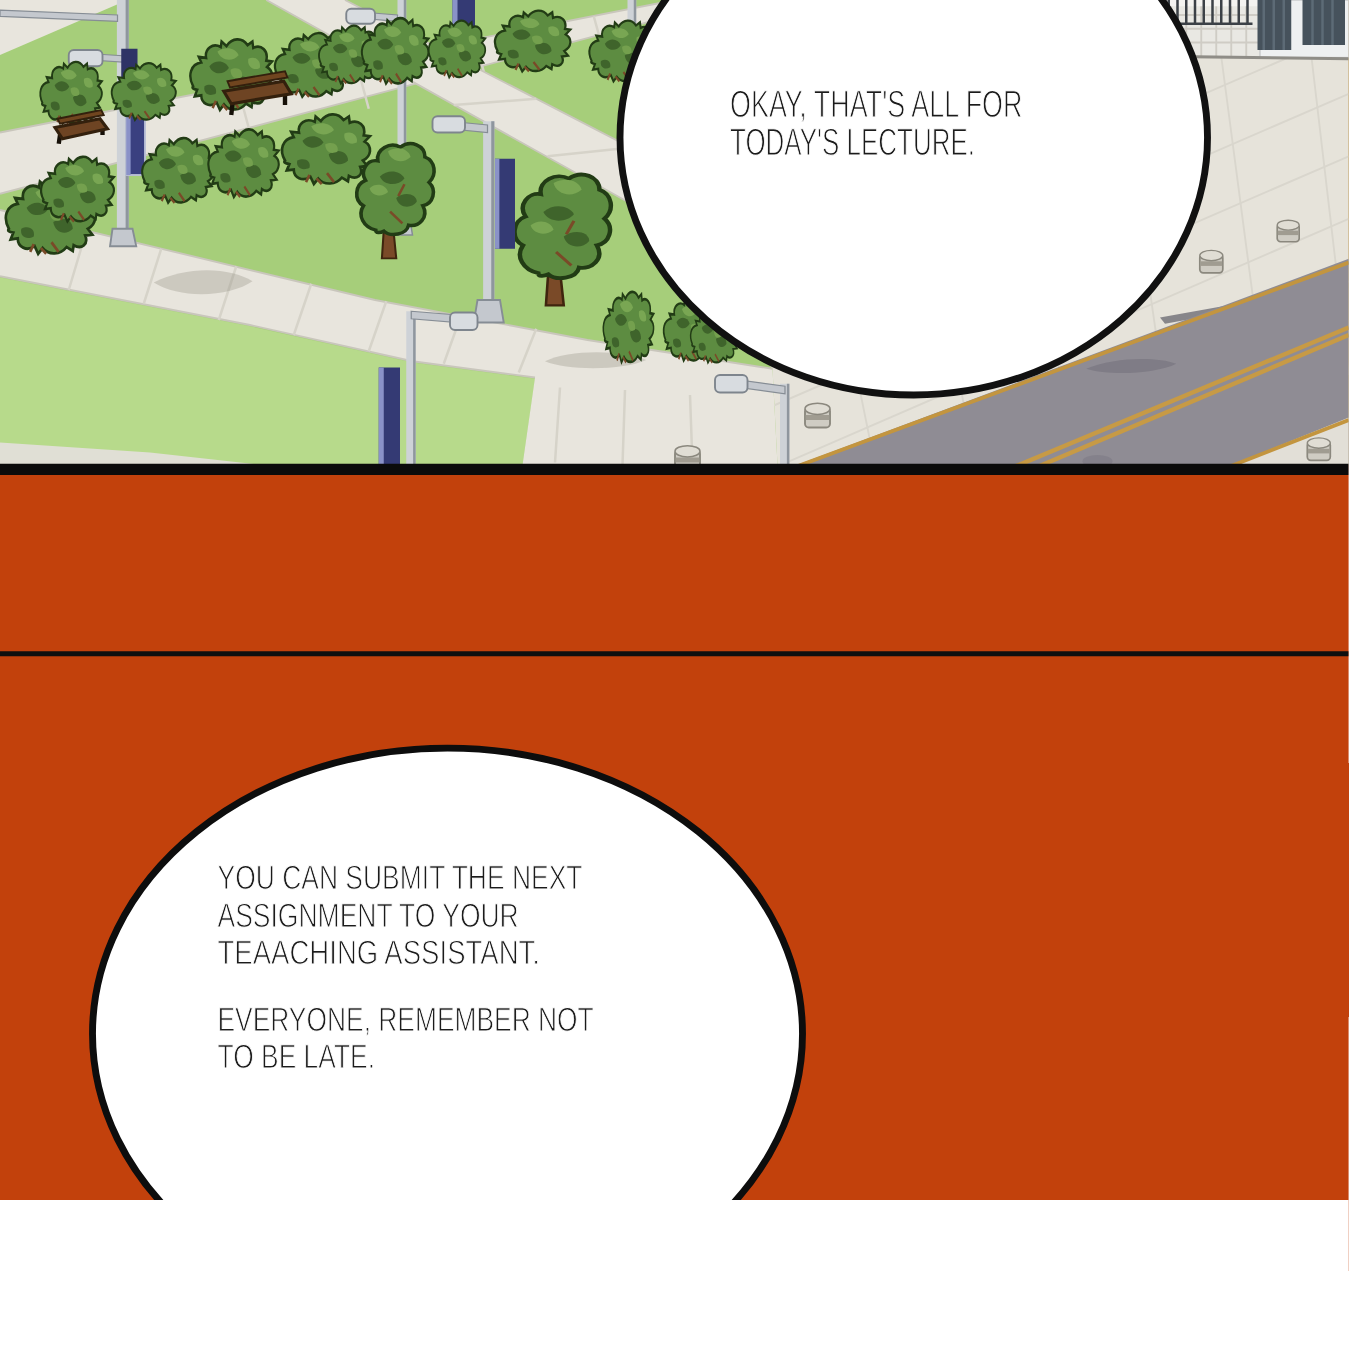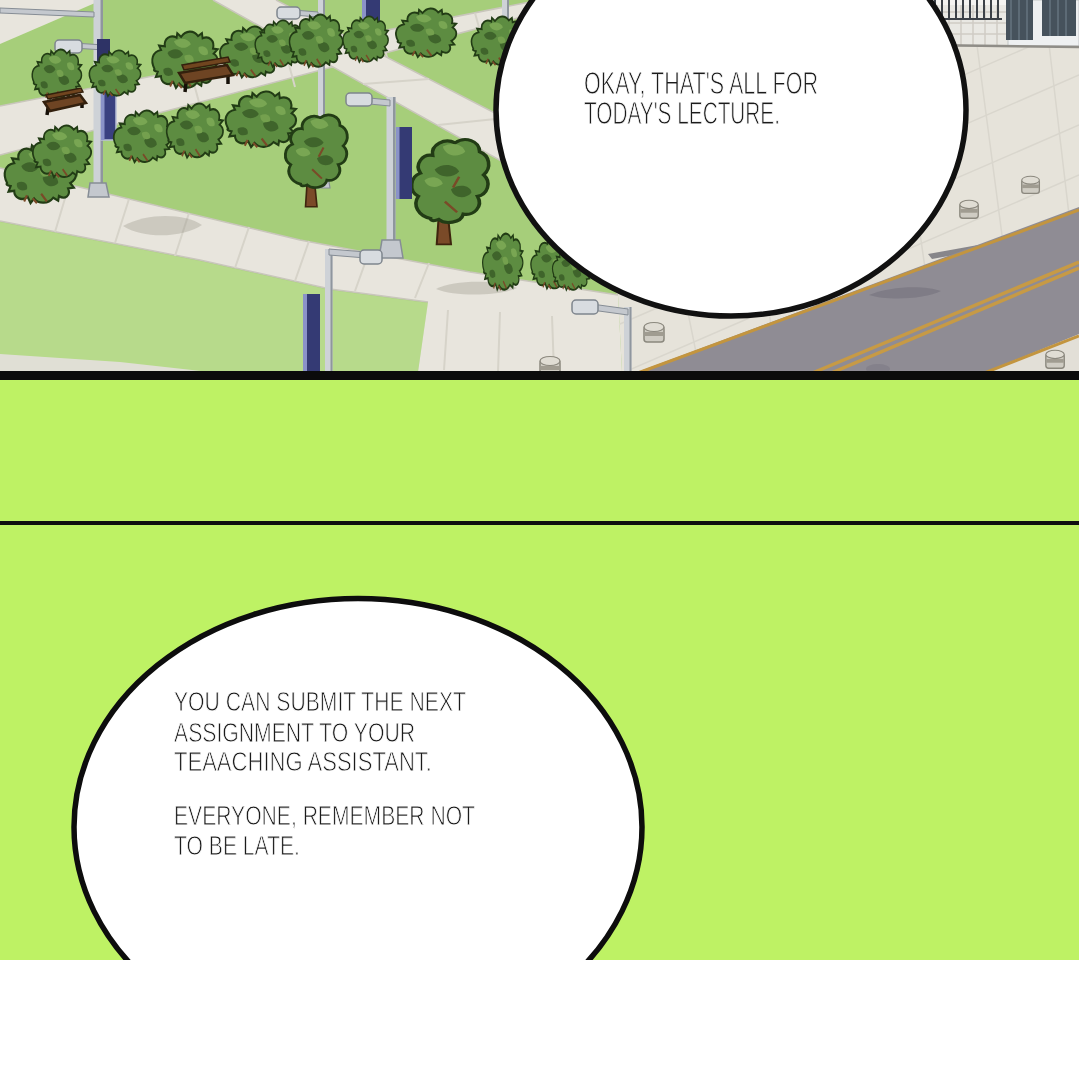--- a/index.html
+++ b/index.html
@@ -1,15 +1,15 @@
 <!DOCTYPE html>
 <html><head><meta charset="utf-8">
 <style>
 html,body{margin:0;padding:0;background:#fff;}
-#page{position:relative;width:1079px;height:960px;overflow:hidden;background:#bef264;font-family:"Liberation Sans",sans-serif;}
+#page{position:relative;width:1079px;height:960px;overflow:hidden;background:#c2410c;font-family:"Liberation Sans",sans-serif;}
 .abs{position:absolute;}
 </style></head>
 <body>
 <div id="page">
 
 <svg class="abs" style="left:0;top:0" width="1079" height="380" viewBox="0 0 1079 380">
 <defs>
 <g id="bush">
 <path d="M10,52 C3,40 7,28 20,26 L17,20 L26,21 C24,11 34,4 44,9 L45,3 L51,8 C58,-1 70,-2 77,7 L83,3 L84,10 C94,6 103,13 100,24 L107,25 L101,31 C110,36 109,47 99,52 L104,58 L96,59 C100,68 92,74 83,69 L82,75 L75,71 C68,79 55,80 48,72 L43,78 L39,70 C30,76 20,71 20,62 L12,63 L15,56 C10,55 8,54 10,52 Z" fill="#5d8c41" stroke="#223c15" stroke-width="3"></path>
 <path d="M46,72 L52,78 M58,66 L66,76 M38,68 L34,76" stroke="#7a4a28" stroke-width="3" fill="none"></path>

